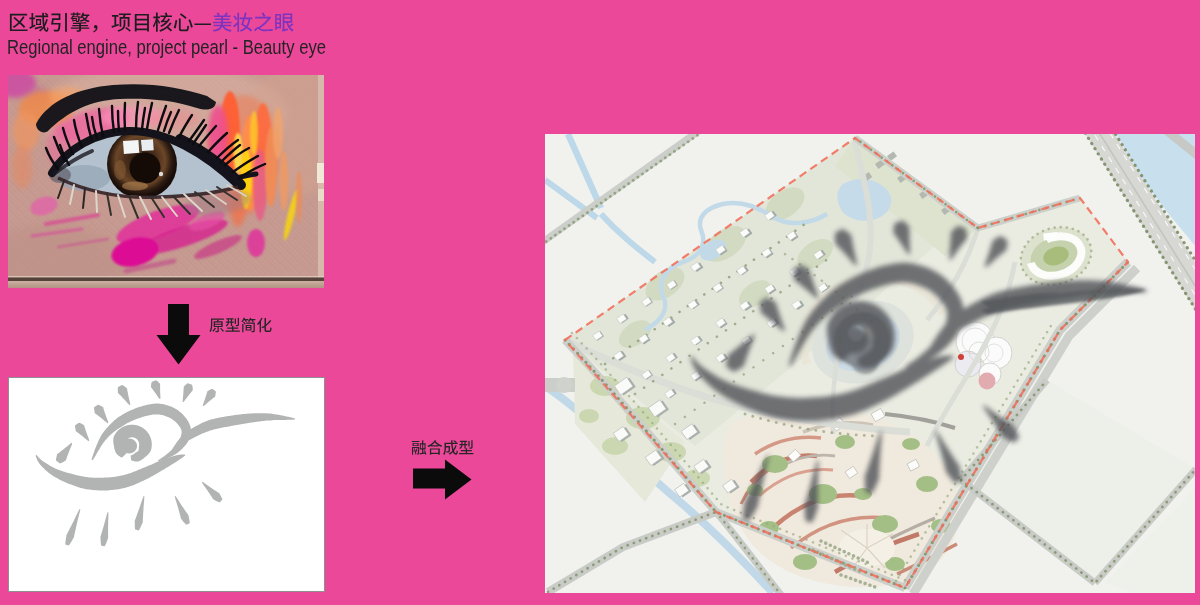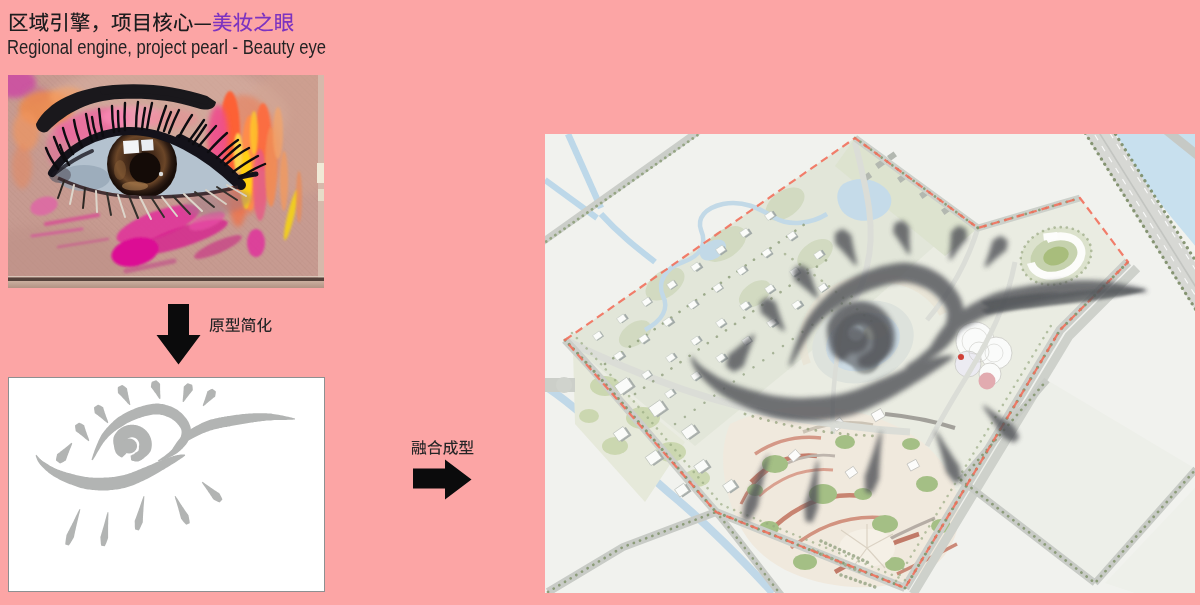--- a/index.html
+++ b/index.html
@@ -1,15 +1,15 @@
 <!DOCTYPE html>
 <html><head><meta charset="utf-8">
 <style>
 html,body{margin:0;padding:0;background:#ffffff;font-family:"Liberation Sans",sans-serif}
-#page{position:relative;width:1200px;height:605px;background:#fca5a5;overflow:hidden}
+#page{position:relative;width:1200px;height:605px;background:#ec4899;overflow:hidden}
 .abs{position:absolute}
 </style></head>
 <body>
 <div id="page">
 
 <svg class="abs" style="left:0;top:0" width="1200" height="605" viewBox="0 0 1200 605">
 <defs>
 <g id="eyeG">
 <path d="M84.5,83.3 L85.2,82.4 L85.9,81.3 L86.8,79.9 L87.7,78.4 L88.6,76.8 L89.6,75.1 L90.7,73.3 L91.8,71.4 L92.9,69.6 L94.1,67.8 L95.2,66.1 L96.4,64.5 L97.5,63.1 L98.6,61.9 L99.6,60.7 L100.7,59.6 L101.8,58.5 L102.9,57.5 L104.0,56.5 L105.2,55.5 L106.3,54.6 L107.5,53.7 L108.7,52.8 L109.9,52.0 L111.1,51.2 L112.3,50.4 L113.5,49.7 L114.8,48.9 L115.9,48.2 L117.1,47.5 L118.2,46.8 L119.4,46.1 L120.6,45.5 L121.8,44.9 L123.1,44.3 L124.3,43.8 L125.5,43.2 L126.8,42.7 L128.0,42.2 L129.3,41.8 L130.5,41.3 L131.8,40.9 L133.0,40.5 L134.2,40.1 L135.5,39.7 L136.7,39.3 L138.0,39.0 L139.2,38.7 L140.4,38.4 L141.6,38.2 L142.8,37.9 L144.0,37.8 L145.1,37.6 L146.2,37.5 L147.2,37.4 L148.2,37.4 L149.1,37.4 L150.0,37.4 L150.8,37.5 L151.7,37.6 L152.5,37.7 L153.4,37.9 L154.2,38.1 L155.1,38.3 L155.9,38.5 L156.7,38.8 L157.5,39.1 L158.3,39.4 L159.1,39.7 L159.9,40.0 L160.6,40.3 L161.3,40.6 L161.9,40.9 L162.6,41.2 L163.2,41.6 L163.8,42.0 L164.4,42.4 L165.0,42.8 L165.6,43.2 L166.1,43.7 L166.7,44.1 L167.2,44.6 L167.7,45.1 L168.2,45.6 L168.7,46.1 L169.2,46.6 L169.7,47.2 L170.2,47.7 L170.7,48.3 L171.1,48.9 L171.5,49.4 L171.9,50.0 L172.2,50.5 L172.5,51.1 L172.8,51.6 L173.0,52.1 L173.2,52.5 L173.3,52.9 L173.4,53.3 L173.5,53.8 L173.5,54.3 L173.6,54.8 L173.6,55.4 L173.5,56.0 L173.5,56.6 L173.4,57.3 L173.2,57.9 L173.1,58.6 L172.9,59.2 L172.7,59.9 L172.5,60.5 L172.2,61.2 L172.0,61.8 L171.7,62.4 L171.4,63.1 L171.0,63.8 L170.6,64.5 L170.1,65.2 L169.7,65.9 L169.1,66.6 L168.6,67.3 L168.1,68.0 L167.5,68.7 L166.9,69.4 L166.4,70.0 L165.8,70.7 L165.3,71.3 L164.7,71.9 L164.2,72.5 L163.6,73.1 L162.9,73.6 L162.3,74.2 L161.6,74.8 L160.9,75.4 L160.3,75.9 L159.6,76.4 L158.9,77.0 L158.3,77.5 L157.7,78.0 L157.1,78.5 L156.5,78.9 L155.9,79.4 L155.3,79.8 L154.7,80.2 L154.1,80.6 L153.5,81.1 L152.9,81.4 L152.3,81.8 L151.8,82.2 L151.3,82.5 L150.9,82.8 L150.5,83.1 L150.1,83.4 L149.8,83.6 L150.2,84.4 L150.5,84.3 L151.0,84.2 L151.4,84.1 L152.0,84.0 L152.6,83.8 L153.2,83.6 L153.8,83.4 L154.5,83.2 L155.2,83.0 L156.0,82.7 L156.7,82.5 L157.5,82.2 L158.2,81.9 L158.9,81.5 L159.6,81.2 L160.4,80.9 L161.1,80.5 L161.9,80.2 L162.7,79.8 L163.6,79.4 L164.4,79.0 L165.2,78.5 L166.1,78.0 L166.9,77.5 L167.7,77.0 L168.6,76.5 L169.4,75.9 L170.2,75.3 L170.9,74.7 L171.7,74.1 L172.4,73.5 L173.1,72.8 L173.9,72.1 L174.6,71.4 L175.3,70.6 L176.1,69.8 L176.7,69.1 L177.4,68.3 L178.1,67.4 L178.7,66.6 L179.3,65.7 L179.8,64.8 L180.2,63.9 L180.6,63.1 L181.0,62.2 L181.4,61.3 L181.7,60.3 L182.0,59.4 L182.3,58.4 L182.5,57.4 L182.7,56.4 L182.8,55.4 L182.9,54.3 L182.9,53.3 L182.8,52.2 L182.7,51.1 L182.5,50.0 L182.2,48.9 L181.8,47.9 L181.4,46.9 L181.0,45.9 L180.5,45.0 L180.0,44.1 L179.4,43.2 L178.9,42.3 L178.3,41.5 L177.7,40.7 L177.0,39.9 L176.4,39.2 L175.8,38.4 L175.1,37.7 L174.4,37.0 L173.7,36.3 L173.0,35.7 L172.2,35.0 L171.4,34.4 L170.6,33.7 L169.7,33.1 L168.9,32.6 L167.9,32.0 L167.0,31.5 L166.1,31.0 L165.1,30.5 L164.1,30.0 L163.1,29.6 L162.2,29.2 L161.1,28.9 L160.1,28.5 L159.0,28.2 L157.9,27.9 L156.8,27.6 L155.6,27.3 L154.4,27.1 L153.1,26.9 L151.8,26.7 L150.5,26.6 L149.2,26.6 L147.8,26.6 L146.5,26.7 L145.1,26.8 L143.7,27.0 L142.3,27.2 L140.9,27.5 L139.5,27.8 L138.1,28.1 L136.6,28.4 L135.2,28.8 L133.8,29.2 L132.4,29.7 L131.0,30.1 L129.6,30.6 L128.2,31.1 L126.9,31.6 L125.5,32.2 L124.2,32.8 L122.8,33.3 L121.4,34.0 L120.1,34.6 L118.7,35.3 L117.3,36.0 L115.9,36.8 L114.6,37.6 L113.2,38.4 L111.9,39.2 L110.5,40.1 L109.2,41.1 L108.0,42.1 L106.8,43.1 L105.6,44.1 L104.5,45.2 L103.3,46.3 L102.1,47.5 L100.9,48.7 L99.8,49.9 L98.7,51.1 L97.6,52.4 L96.5,53.8 L95.4,55.2 L94.4,56.6 L93.4,58.1 L92.5,59.8 L91.6,61.6 L90.6,63.5 L89.8,65.5 L88.9,67.5 L88.1,69.6 L87.3,71.6 L86.5,73.6 L85.9,75.5 L85.2,77.3 L84.7,79.0 L84.2,80.4 L83.8,81.7 L83.5,82.7 Z"></path>
 <path d="M163.6,76.5 L164.2,76.2 L164.9,75.7 L165.6,75.0 L166.5,74.4 L167.3,73.6 L168.3,72.8 L169.3,71.9 L170.3,71.1 L171.3,70.2 L172.3,69.4 L173.4,68.6 L174.4,67.8 L175.3,67.1 L176.3,66.5 L177.1,65.9 L178.0,65.3 L178.9,64.7 L179.8,64.1 L180.6,63.6 L181.5,63.0 L182.5,62.5 L183.4,62.0 L184.3,61.4 L185.3,61.0 L186.2,60.5 L187.2,60.0 L188.2,59.5 L189.2,59.0 L190.2,58.5 L191.3,58.0 L192.3,57.5 L193.4,57.0 L194.4,56.6 L195.5,56.1 L196.6,55.7 L197.7,55.2 L198.8,54.8 L200.0,54.4 L201.1,54.0 L202.2,53.6 L203.4,53.3 L204.6,53.0 L205.7,52.6 L206.9,52.3 L208.1,52.0 L209.3,51.7 L210.6,51.4 L211.9,51.1 L213.2,50.9 L214.5,50.6 L215.9,50.3 L217.2,50.1 L218.6,49.9 L220.0,49.6 L221.5,49.4 L222.9,49.1 L224.3,48.8 L225.8,48.5 L227.2,48.3 L228.7,48.0 L230.2,47.7 L231.7,47.4 L233.1,47.2 L234.6,46.9 L236.1,46.7 L237.6,46.4 L239.1,46.2 L240.6,46.0 L242.0,45.8 L243.5,45.6 L244.9,45.4 L246.3,45.1 L247.7,44.9 L249.0,44.7 L250.4,44.5 L251.7,44.4 L253.0,44.2 L254.4,44.0 L255.7,43.9 L257.1,43.8 L258.5,43.6 L259.9,43.5 L261.4,43.5 L262.9,43.4 L264.5,43.2 L266.3,43.1 L268.1,43.0 L270.1,43.0 L272.1,42.9 L274.1,42.9 L276.1,42.9 L278.0,42.9 L279.9,42.8 L281.6,42.8 L283.3,42.8 L284.7,42.7 L285.9,42.6 L287.0,42.5 L287.0,41.5 L286.1,41.2 L284.9,40.9 L283.5,40.5 L281.9,40.2 L280.2,39.8 L278.4,39.4 L276.4,39.0 L274.5,38.6 L272.5,38.2 L270.5,37.8 L268.5,37.5 L266.6,37.2 L264.8,36.9 L263.1,36.6 L261.5,36.5 L259.9,36.4 L258.4,36.3 L256.9,36.3 L255.5,36.2 L254.0,36.2 L252.6,36.2 L251.2,36.2 L249.7,36.2 L248.3,36.2 L246.9,36.3 L245.5,36.3 L244.0,36.4 L242.5,36.4 L241.0,36.5 L239.5,36.7 L238.0,36.8 L236.4,36.9 L234.8,37.1 L233.3,37.3 L231.7,37.5 L230.2,37.7 L228.6,37.8 L227.1,38.0 L225.6,38.3 L224.1,38.5 L222.6,38.7 L221.1,38.9 L219.7,39.1 L218.3,39.4 L216.9,39.6 L215.4,39.9 L214.0,40.1 L212.6,40.4 L211.2,40.6 L209.8,40.9 L208.4,41.2 L207.0,41.5 L205.6,41.9 L204.2,42.2 L202.8,42.6 L201.4,43.0 L200.1,43.5 L198.8,44.0 L197.5,44.5 L196.3,45.0 L195.1,45.6 L193.8,46.1 L192.6,46.7 L191.5,47.3 L190.3,47.9 L189.2,48.5 L188.0,49.1 L186.9,49.7 L185.8,50.3 L184.8,51.0 L183.7,51.6 L182.7,52.3 L181.7,53.0 L180.8,53.7 L179.8,54.4 L178.8,55.2 L177.9,55.9 L177.0,56.6 L176.1,57.4 L175.2,58.2 L174.3,59.0 L173.5,59.8 L172.6,60.6 L171.7,61.5 L170.9,62.4 L170.1,63.5 L169.3,64.6 L168.4,65.7 L167.6,66.9 L166.9,68.0 L166.1,69.2 L165.4,70.3 L164.7,71.4 L164.1,72.4 L163.6,73.3 L163.1,74.1 L162.7,74.9 L162.4,75.5 Z"></path>

